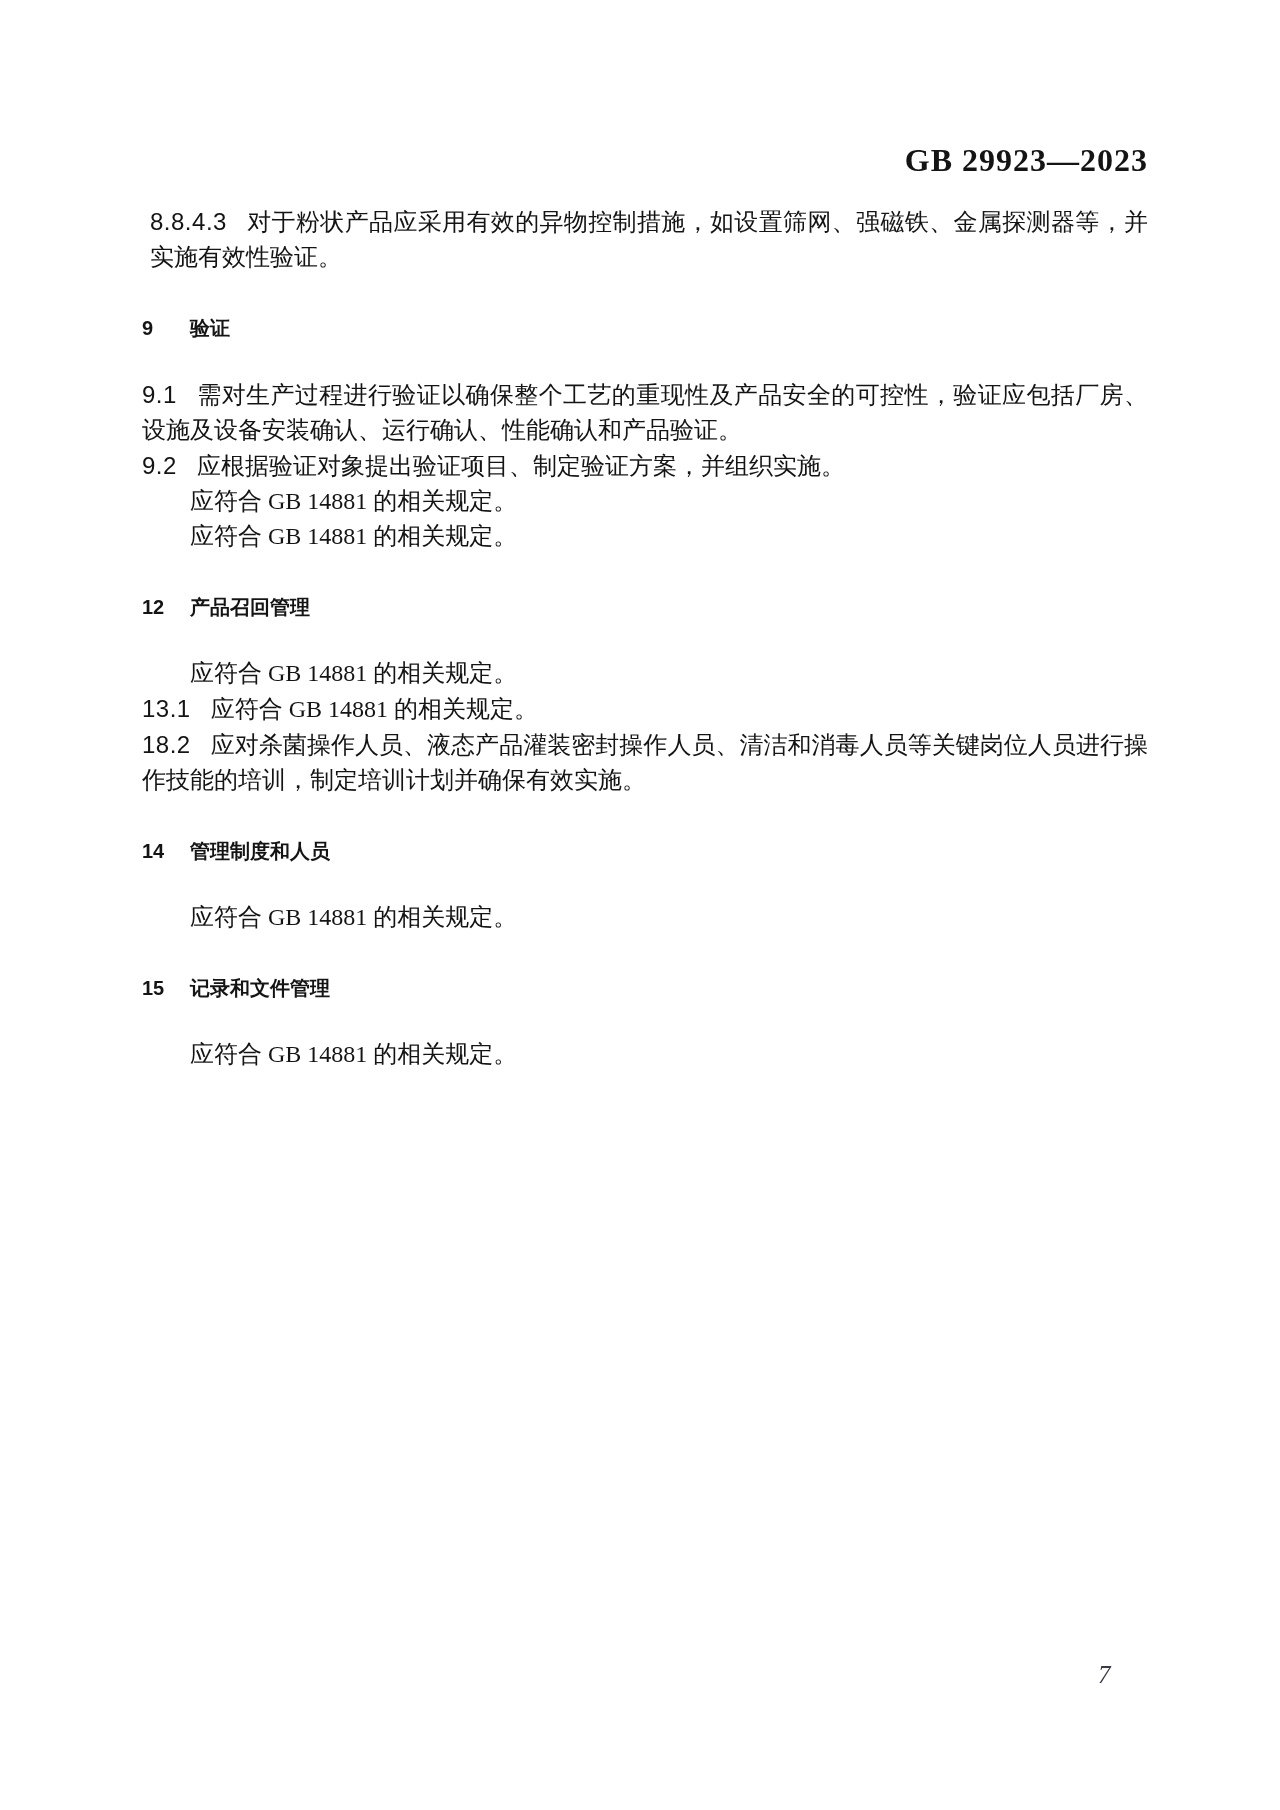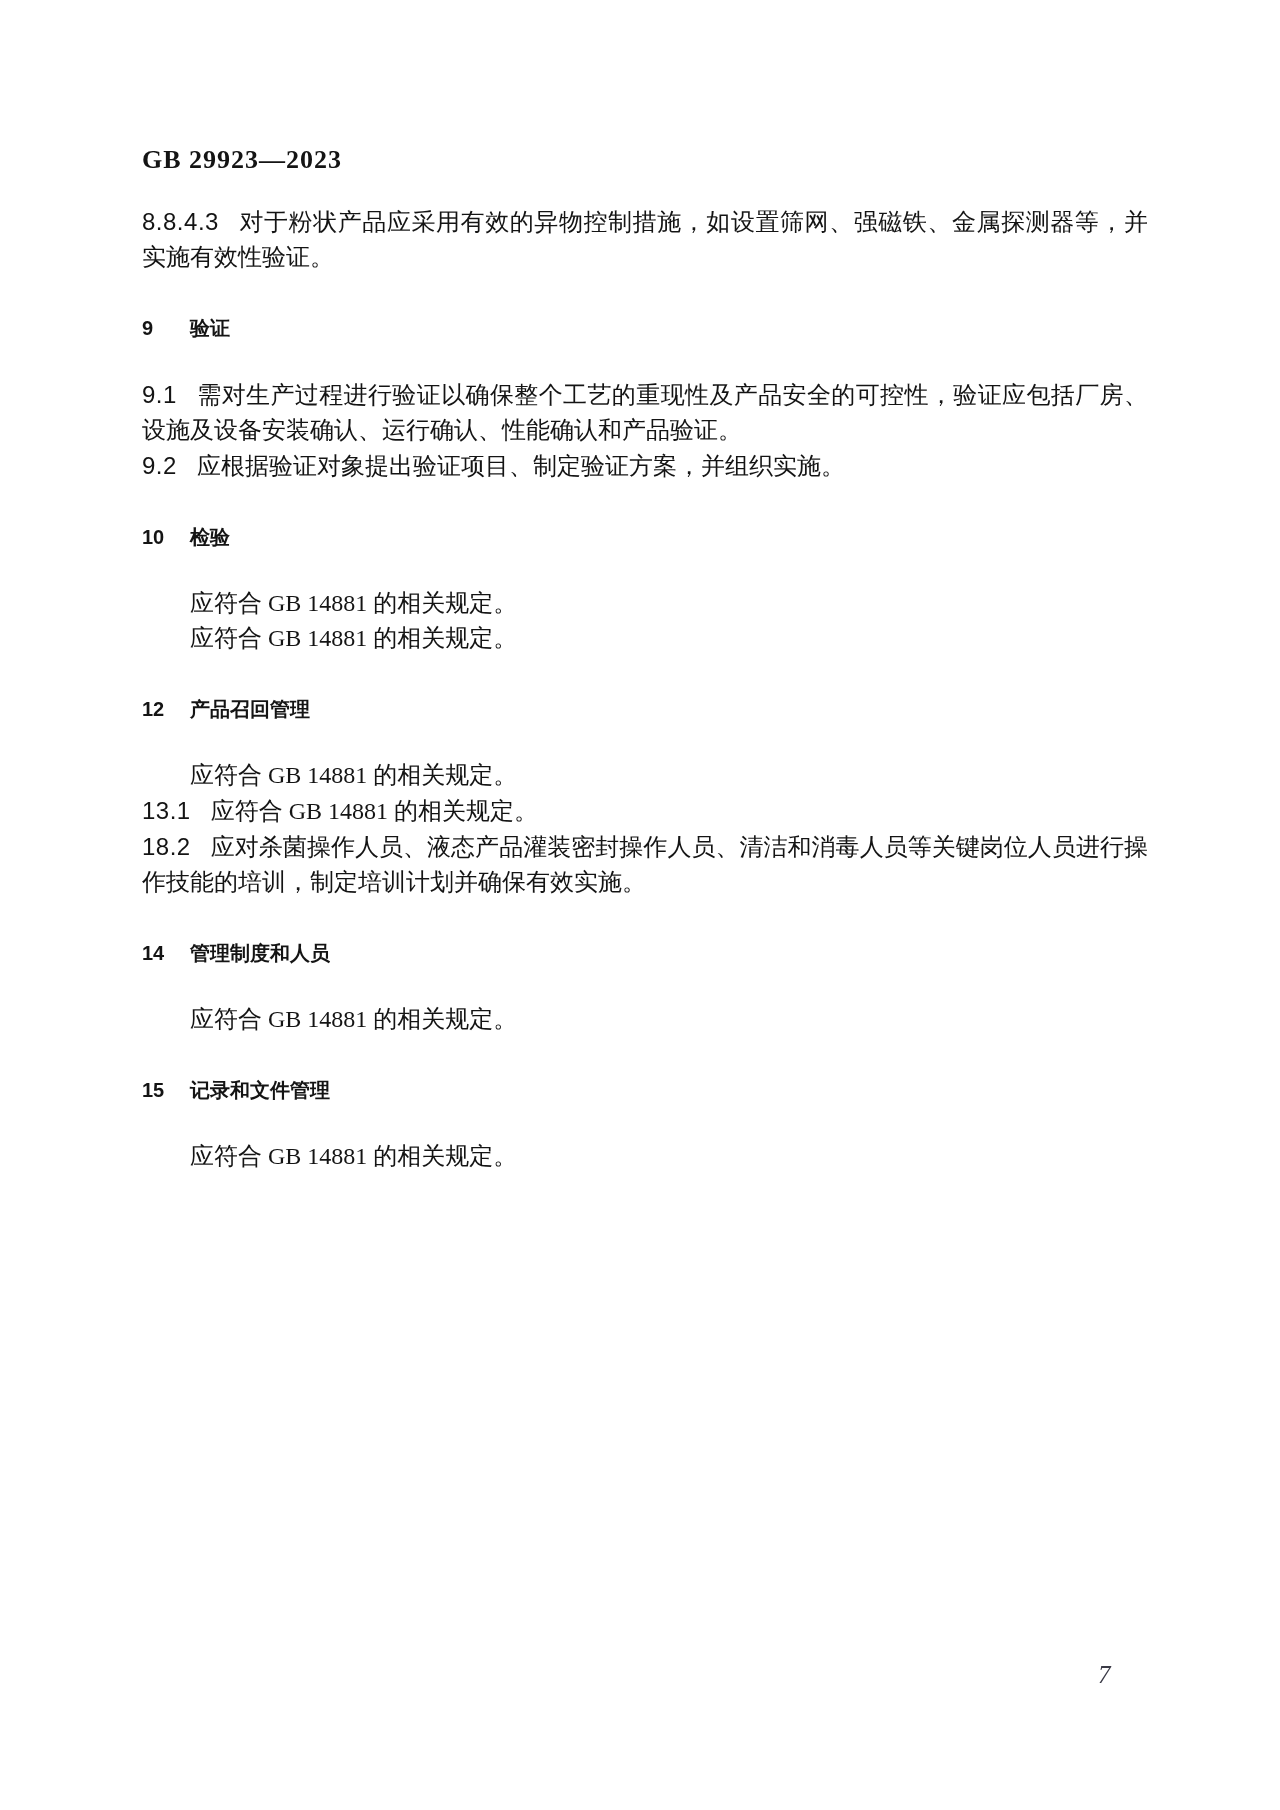--- a/index.html
+++ b/index.html
@@ -16,27 +16,28 @@
     box-sizing: border-box;
     padding: 0 132px 0 142px;
     overflow: hidden;
     font-family: "Liberation Serif", serif;
     color: #141414;
   }
   .doc-header {
     margin-top: 146px;
     height: 28px;
     line-height: 28px;
+    text-align: right;
     font-family: "Liberation Serif", serif;
     font-weight: bold;
-    font-size: 26px;
+    font-size: 32px;
     letter-spacing: 1px;
   }
   .doc-body { margin: 0; padding: 0; }
-  .doc-body p:first-child { margin-top: 30px; }
+  .doc-body p:first-child { margin-top: 30px; margin-left: 8px; }
   .clause, .indent-p {
     margin: 0;
     font-size: 24px;
     line-height: 35px;
     text-align: justify;
     text-align-last: left;
     word-break: break-all;
   }
   .indent-p { padding-left: 48px; }
   .c-num {
@@ -74,21 +75,20 @@
 <div class="page">
   <header class="doc-header">
     <span>GB 29923—2023</span>
   </header>
 
   <main class="doc-body">
       <p class="clause"><span class="c-num">8.8.4.3</span><span class="c-text">对于粉状产品应采用有效的异物控制措施，如设置筛网、强磁铁、金属探测器等，并实施有效性验证。</span></p>
       <h2 class="heading"><span class="h-num">9</span><span class="h-title">验证</span></h2>
       <p class="clause"><span class="c-num">9.1</span><span class="c-text">需对生产过程进行验证以确保整个工艺的重现性及产品安全的可控性，验证应包括厂房、设施及设备安装确认、运行确认、性能确认和产品验证。</span></p>
       <p class="clause"><span class="c-num">9.2</span><span class="c-text">应根据验证对象提出验证项目、制定验证方案，并组织实施。</span></p>
-      <h2 class="heading"><span class="h-num">10</span><span class="h-title">检验</span></h2>
       <p class="indent-p"><span>应符合 GB 14881 的相关规定。</span></p>
       <p class="indent-p"><span>应符合 GB 14881 的相关规定。</span></p>
       <h2 class="heading"><span class="h-num">12</span><span class="h-title">产品召回管理</span></h2>
       <p class="indent-p"><span>应符合 GB 14881 的相关规定。</span></p>
       <p class="clause"><span class="c-num">13.1</span><span class="c-text">应符合 GB 14881 的相关规定。</span></p>
       <p class="clause"><span class="c-num">18.2</span><span class="c-text">应对杀菌操作人员、液态产品灌装密封操作人员、清洁和消毒人员等关键岗位人员进行操作技能的培训，制定培训计划并确保有效实施。</span></p>
       <h2 class="heading"><span class="h-num">14</span><span class="h-title">管理制度和人员</span></h2>
       <p class="indent-p"><span>应符合 GB 14881 的相关规定。</span></p>
       <h2 class="heading"><span class="h-num">15</span><span class="h-title">记录和文件管理</span></h2>
       <p class="indent-p"><span>应符合 GB 14881 的相关规定。</span></p>

